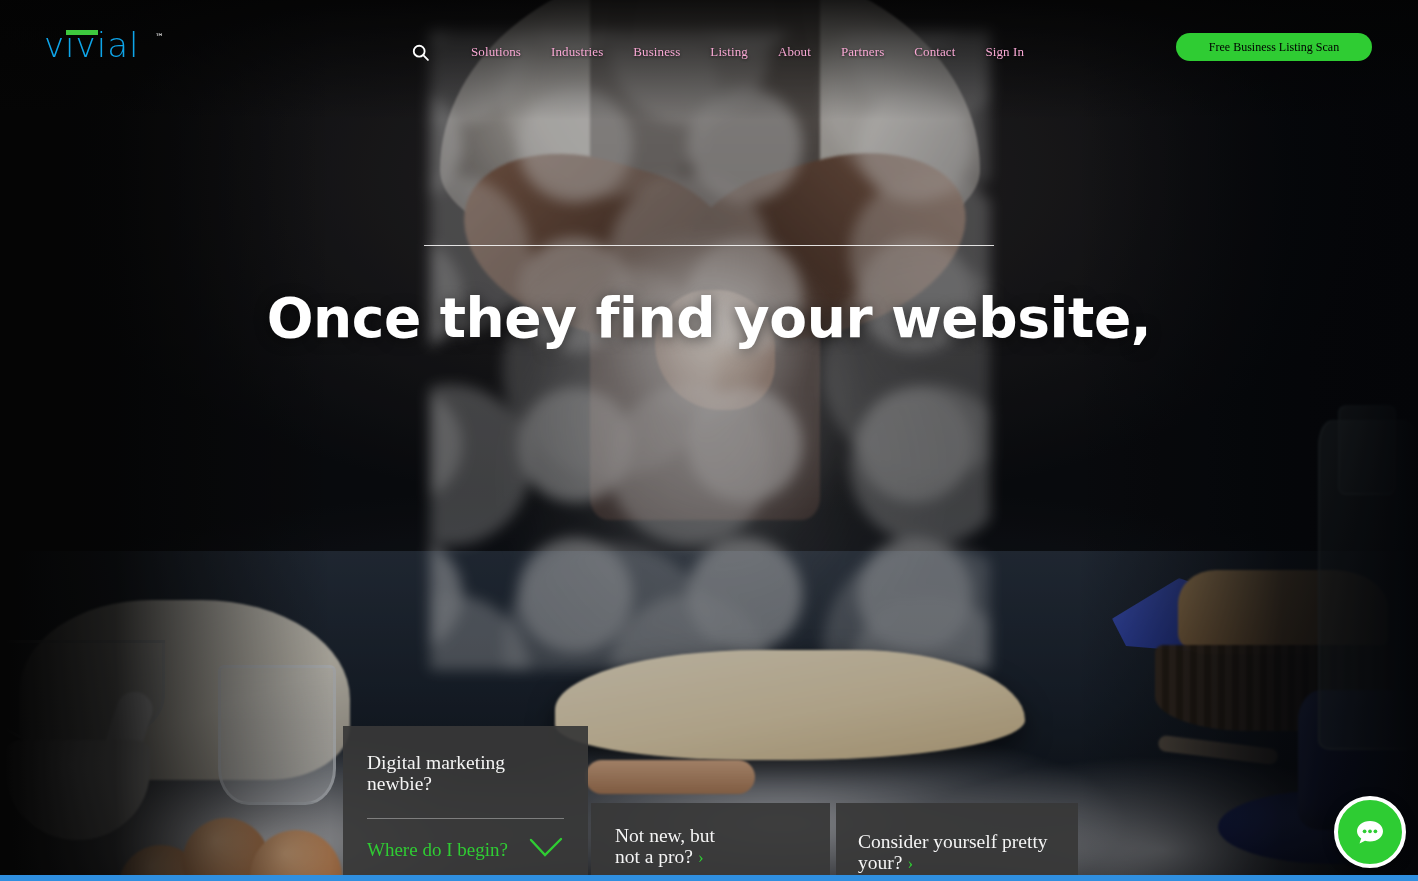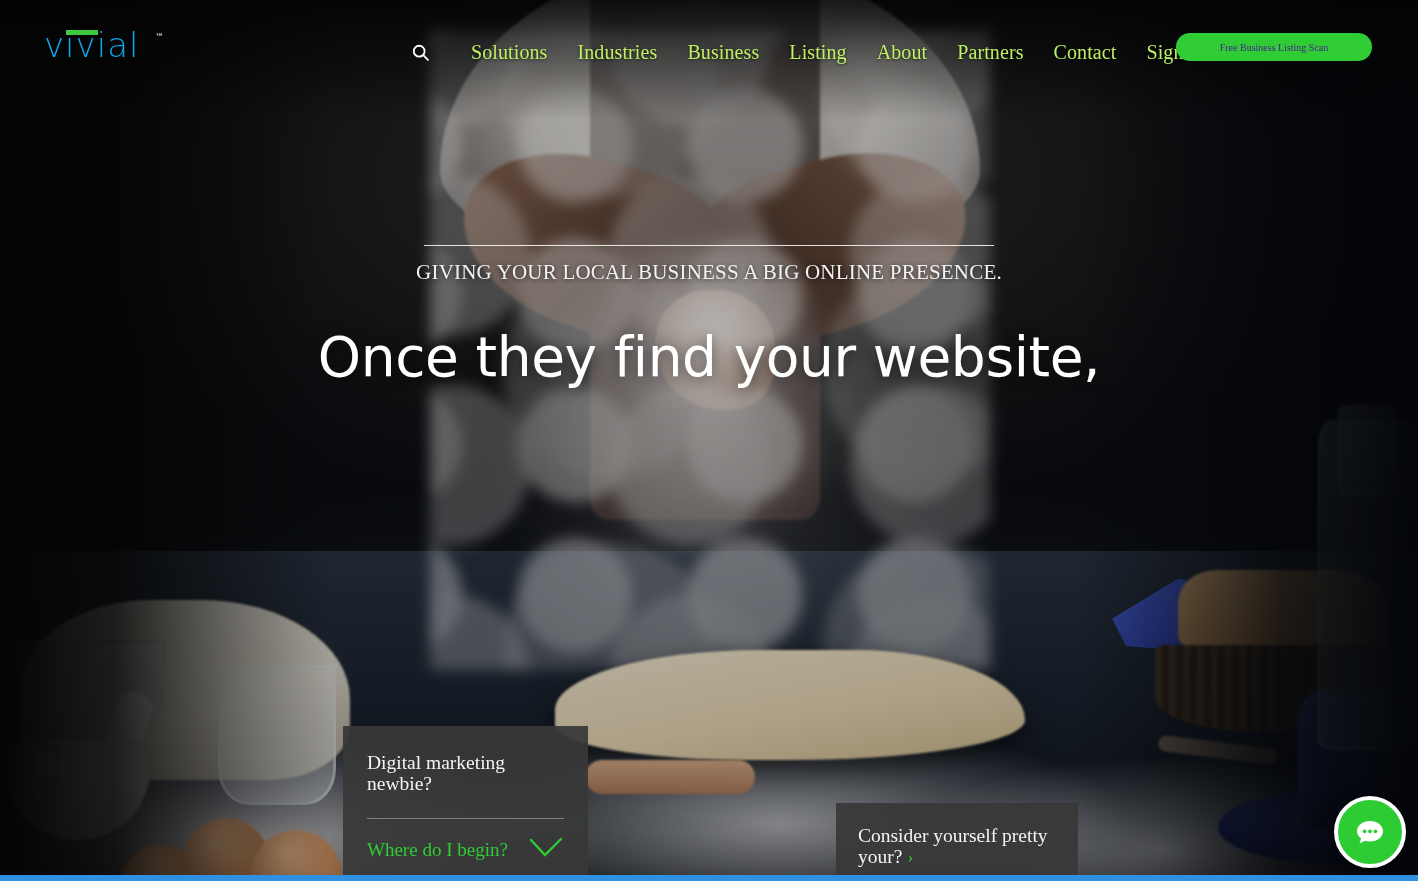--- a/index.html
+++ b/index.html
@@ -143,42 +143,42 @@
   .logo-wrap{ position:absolute; left:44px; top:28px; width:118px; height:40px; }
   .logo-text{ font-family:"DejaVu Sans", sans-serif; font-weight:300; font-size:34px;
     letter-spacing:1px; color:#0ea5e9; line-height:34px; }
   .logo-bar{ position:absolute; left:22px; top:2px; width:32px; height:5px; background:#3ec93e; }
   .logo-tm{ position:absolute; right:-2px; top:4px; font-family:"DejaVu Sans",sans-serif;
     font-size:9px; color:#fff; }
 
   #nav{ position:absolute; left:400px; top:32px; display:flex; align-items:center; gap:0; }
   .search-btn{ width:40px; height:40px; display:flex; align-items:center; justify-content:center;
     margin-right:16px; }
-  .nav-link{ color:#bef264; font-size:20px; padding:6px 15px; white-space:nowrap;
+  .nav-link{ color:#f9a8d4; font-size:13px; padding:6px 15px; white-space:nowrap;
     text-shadow:0 1px 3px rgba(0,0,0,.65); letter-spacing:.1px; }
 
   .cta{ position:absolute; left:1176px; top:33px; width:196px; height:28px;
     background:#2fcc33; border-radius:14px; display:flex; align-items:center;
     justify-content:center; }
-  .cta span{ font-size:10px; color:#4c1d95; white-space:nowrap; }
+  .cta span{ font-size:12px; color:#000000; white-space:nowrap; }
 
   
   #hero{ position:absolute; left:0; top:245px; width:100%; z-index:20; text-align:center; }
   .eyebrow-rule{ width:570px; height:1px; background:rgba(255,255,255,.85); margin:0 auto 14px; }
   .eyebrow{ font-size:21px; color:#f2f2f2; letter-spacing:.2px;
     text-shadow:0 1px 5px rgba(0,0,0,.7); }
-  .headline{ margin-top:44px; font-family:"DejaVu Sans", sans-serif; font-weight:400;
+  .headline{ margin-top:44px; font-family:"DejaVu Sans", sans-serif; font-weight:700;
     font-size:55px; line-height:56px; color:#fff; letter-spacing:-.4px;
     text-shadow:0 2px 14px rgba(0,0,0,.55); }
 
   
   .card{ position:absolute; background:rgba(56,56,56,.93); z-index:25; }
   #card1{ left:343px; top:726px; width:245px; height:155px; padding:26px 24px 0; }
   #card2{ left:591px; top:803px; width:239px; height:78px; padding:22px 24px 0; }
-  #card3{ left:836px; top:803px; width:242px; height:78px; padding:22px 22px 0; }
+  #card3{ left:836px; top:803px; width:242px; height:78px; padding:28px 22px 0; }
   .card-title{ font-size:19.5px; line-height:21px; color:#f4f4f4; }
   .card-rule{ width:197px; height:1px; background:rgba(255,255,255,.35); margin:24px 0 18px; }
   .card-link{ display:flex; align-items:center; justify-content:space-between;text-align:center; }
   .card-link-text{ font-size:19px; color:#2fcc33; }
   .card-line{ font-size:19.5px; line-height:21px; color:#f4f4f4; }
   .chev{ color:#2fcc33; font-size:17px; margin-left:5px; }
 
   
   #chat{ position:absolute; left:1334px; top:796px; width:72px; height:72px; z-index:40;
     border-radius:50%; background:#2ecc33; border:4px solid #fff; display:flex;
@@ -266,40 +266,45 @@
       <a class="nav-link">Sign In</a>
     </div>
 
     <div class="cta">
       <span>Free Business Listing Scan</span>
     </div>
   </div>
 
   <div id="hero">
     <div class="eyebrow-rule"></div>
-    <div class="eyebrow">GIVING YOUR LOCAL BUSINESS A BIG ONLINE PRESENCE.</div>
     <div class="headline">
       <div>Once they find your website,</div>
     </div>
   </div>
 
   <div class="card" id="card1">
     <div class="card-title">Digital marketing</div>
     <div class="card-title">newbie?</div>
     <div class="card-rule"></div>
     <div class="card-link">
       <span class="card-link-text">Where do I begin?</span>
       <span>
         <svg width="36" height="22" viewBox="0 0 36 22" fill="none" stroke="#2fcc33" stroke-width="2.4" stroke-linecap="round">
           <polyline points="3,3 17,18 33,2"></polyline>
         </svg>
       </span>
     </div>
   </div>
 
+  <div class="card" id="card2">
+    <div class="card-line">Not new, but</div>
+    <div class="card-line">
+      <span>not a pro?</span><span class="chev">›</span>
+    </div>
+  </div>
 
   <div class="card" id="card3">
     <div class="card-line">Consider yourself pretty</div>
     <div class="card-line">
       <span>your?</span><span class="chev">›</span>
     </div>
   </div>
 
   <div id="chat">
     <svg width="34" height="34" viewBox="0 0 34 34">

